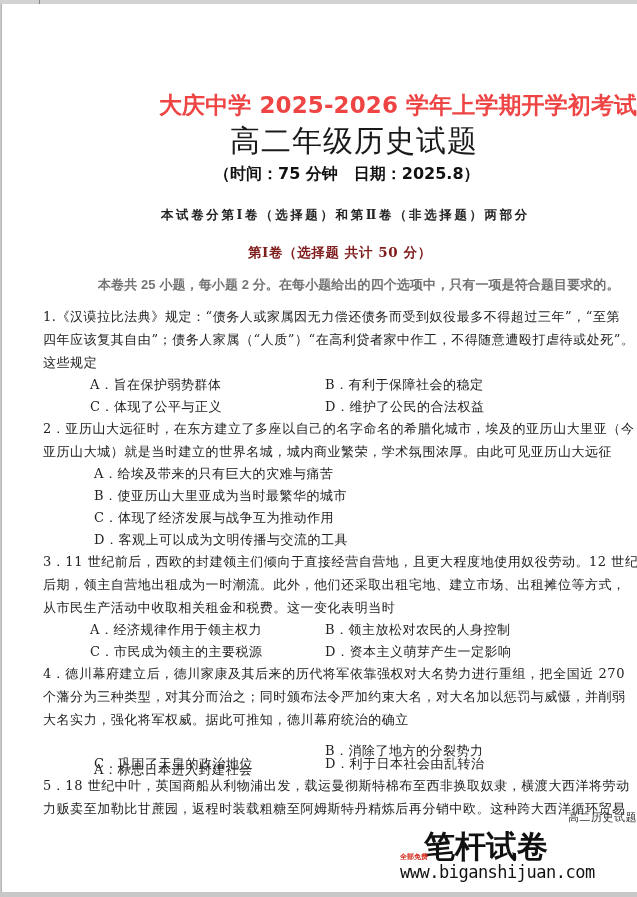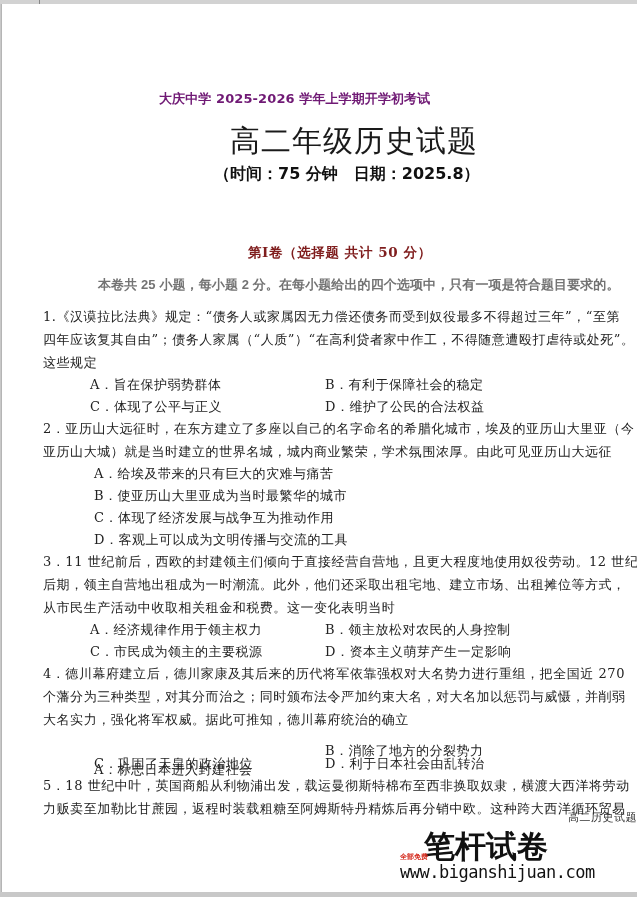--- a/index.html
+++ b/index.html
@@ -14,21 +14,21 @@
     position: absolute; left: 1px; top: 4px; width: 640px; height: 888px;
     background: #ffffff;
     border-left: 1px solid #b5b5b5;
     overflow: hidden;
   }
   .topline { position: absolute; left: 0; top: 0; width: 637px; height: 4px; background: #d2d2d2; }
   .topmark { position: absolute; left: 39px; top: 0; width: 1px; height: 4px; background: #888; }
   .abs { position: absolute; white-space: nowrap; }
   .school-title {
     left: 157px; top: 86px; font-family: "DejaVu Sans", sans-serif; font-weight: bold;
-    font-size: 13px; letter-spacing: 0.1px; color: #701a75;
+    font-size: 23px; letter-spacing: 0.1px; color: #ef4444;
   }
   .main-title {
     left: 228px; top: 117px; font-family: "DejaVu Serif", serif; font-size: 30px;
     letter-spacing: 1px; color: #1a1a1a; text-align: right;
   }
   .exam-info {
     left: 212px; top: 160px; font-family: "DejaVu Sans", sans-serif; font-weight: bold;
     font-size: 16px; color: #111;
   }
   .section-note {
@@ -66,20 +66,21 @@
 <body>
 
 <div class="topline"></div>
 <div class="topmark"></div>
 
 <div class="page">
 
   <div class="abs school-title">大庆中学 2025-2026 学年上学期开学初考试</div>
   <div class="abs main-title">高二年级历史试题</div>
   <div class="abs exam-info">（时间：75 分钟　日期：2025.8）</div>
+  <div class="abs section-note">本试卷分第Ⅰ卷（选择题）和第Ⅱ卷（非选择题）两部分</div>
   <div class="abs part-heading">第Ⅰ卷（选择题 共计 50 分）</div>
   <div class="abs instructions">本卷共 25 小题，每小题 2 分。在每小题给出的四个选项中，只有一项是符合题目要求的。</div>
 
   <div>
     <div class="abs line" style="left:41px;top:304px;">1.《汉谟拉比法典》规定：“债务人或家属因无力偿还债务而受到奴役最多不得超过三年”，“至第</div>
     <div class="abs line" style="left:41px;top:327px;">四年应该复其自由”；债务人家属（“人质”）“在高利贷者家中作工，不得随意遭殴打虐待或处死”。</div>
     <div class="abs line" style="left:41px;top:350px;">这些规定</div>
     <div class="abs opt" style="left:88px;top:372px;">A．旨在保护弱势群体</div>
     <div class="abs opt" style="left:323px;top:372px;">B．有利于保障社会的稳定</div>
     <div class="abs opt" style="left:88px;top:394px;">C．体现了公平与正义</div>

